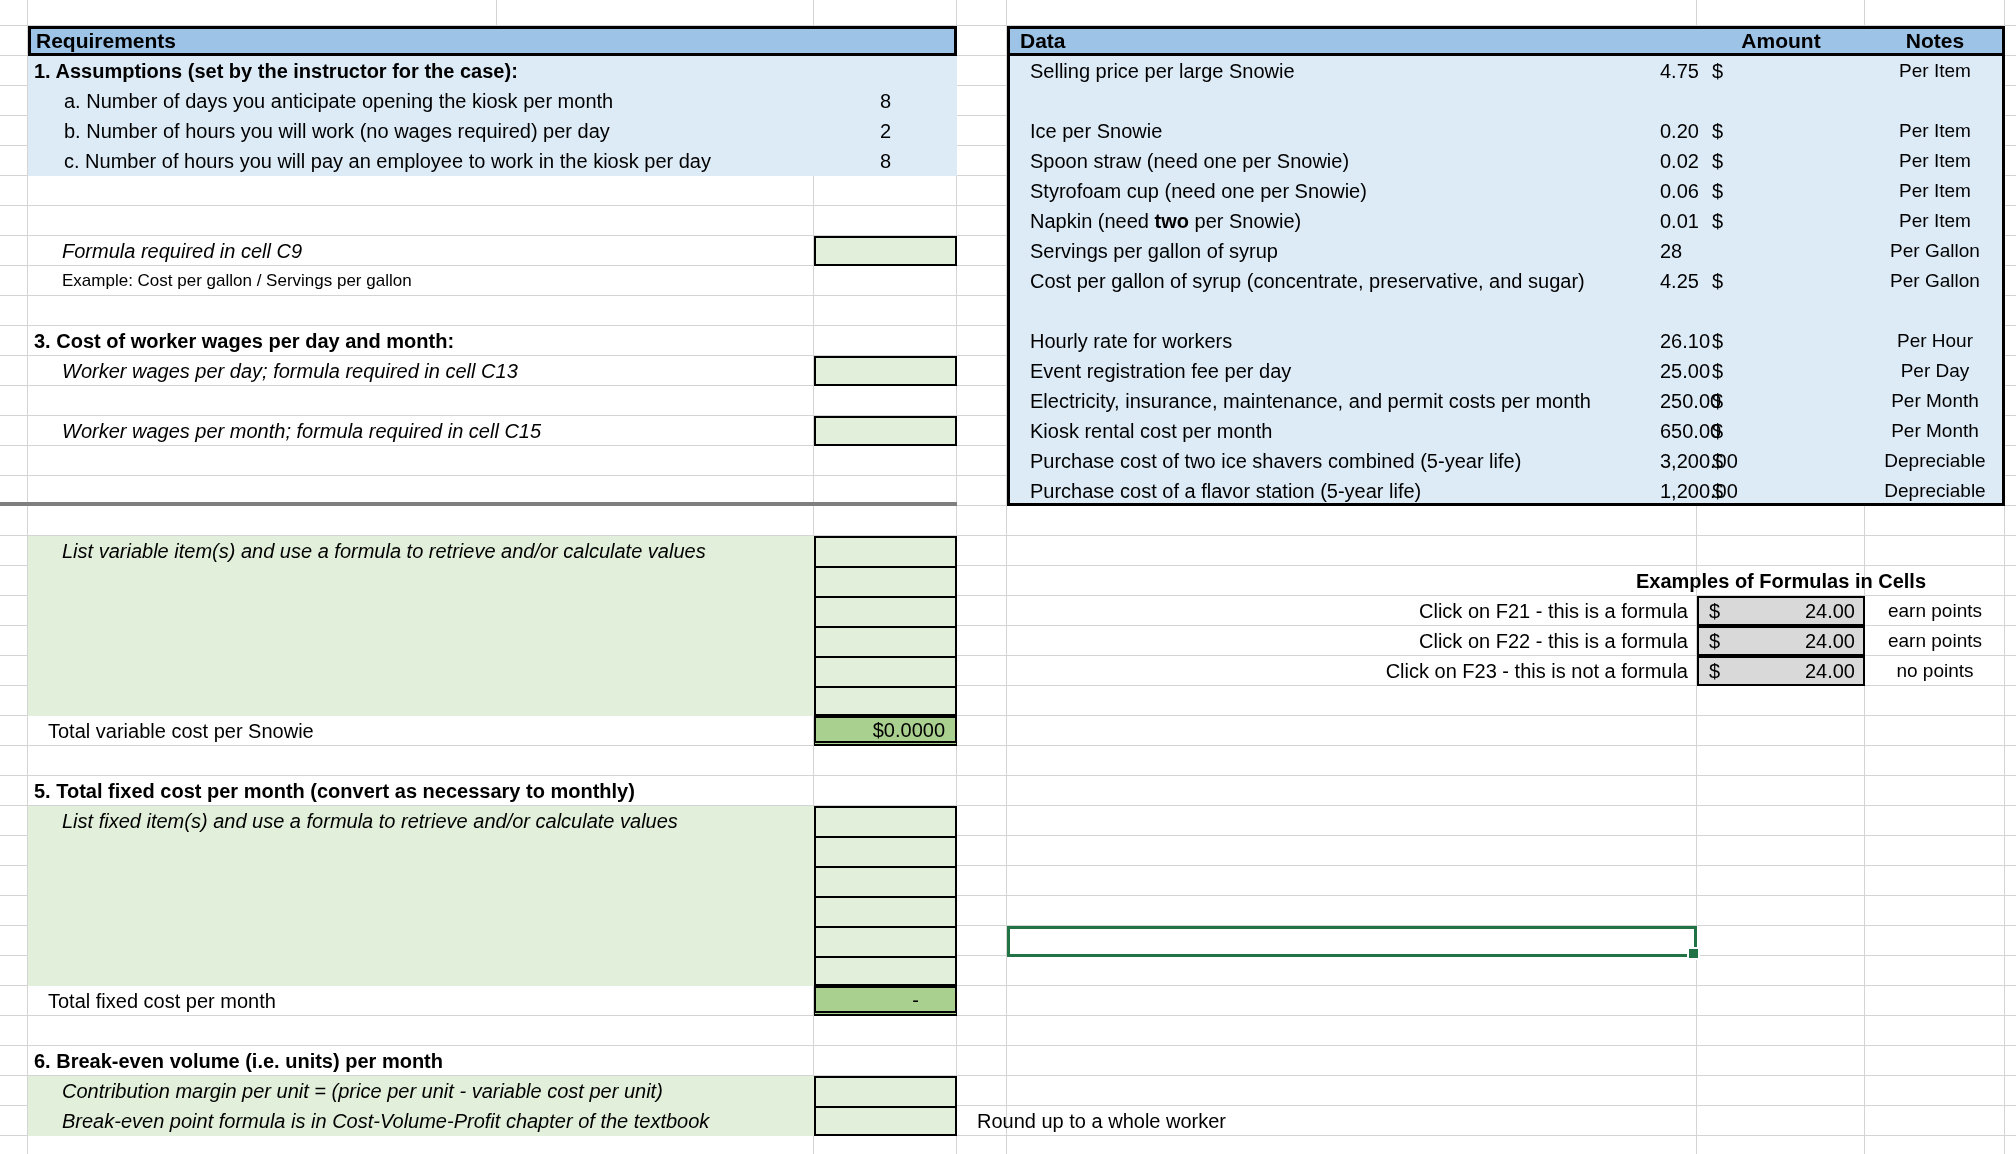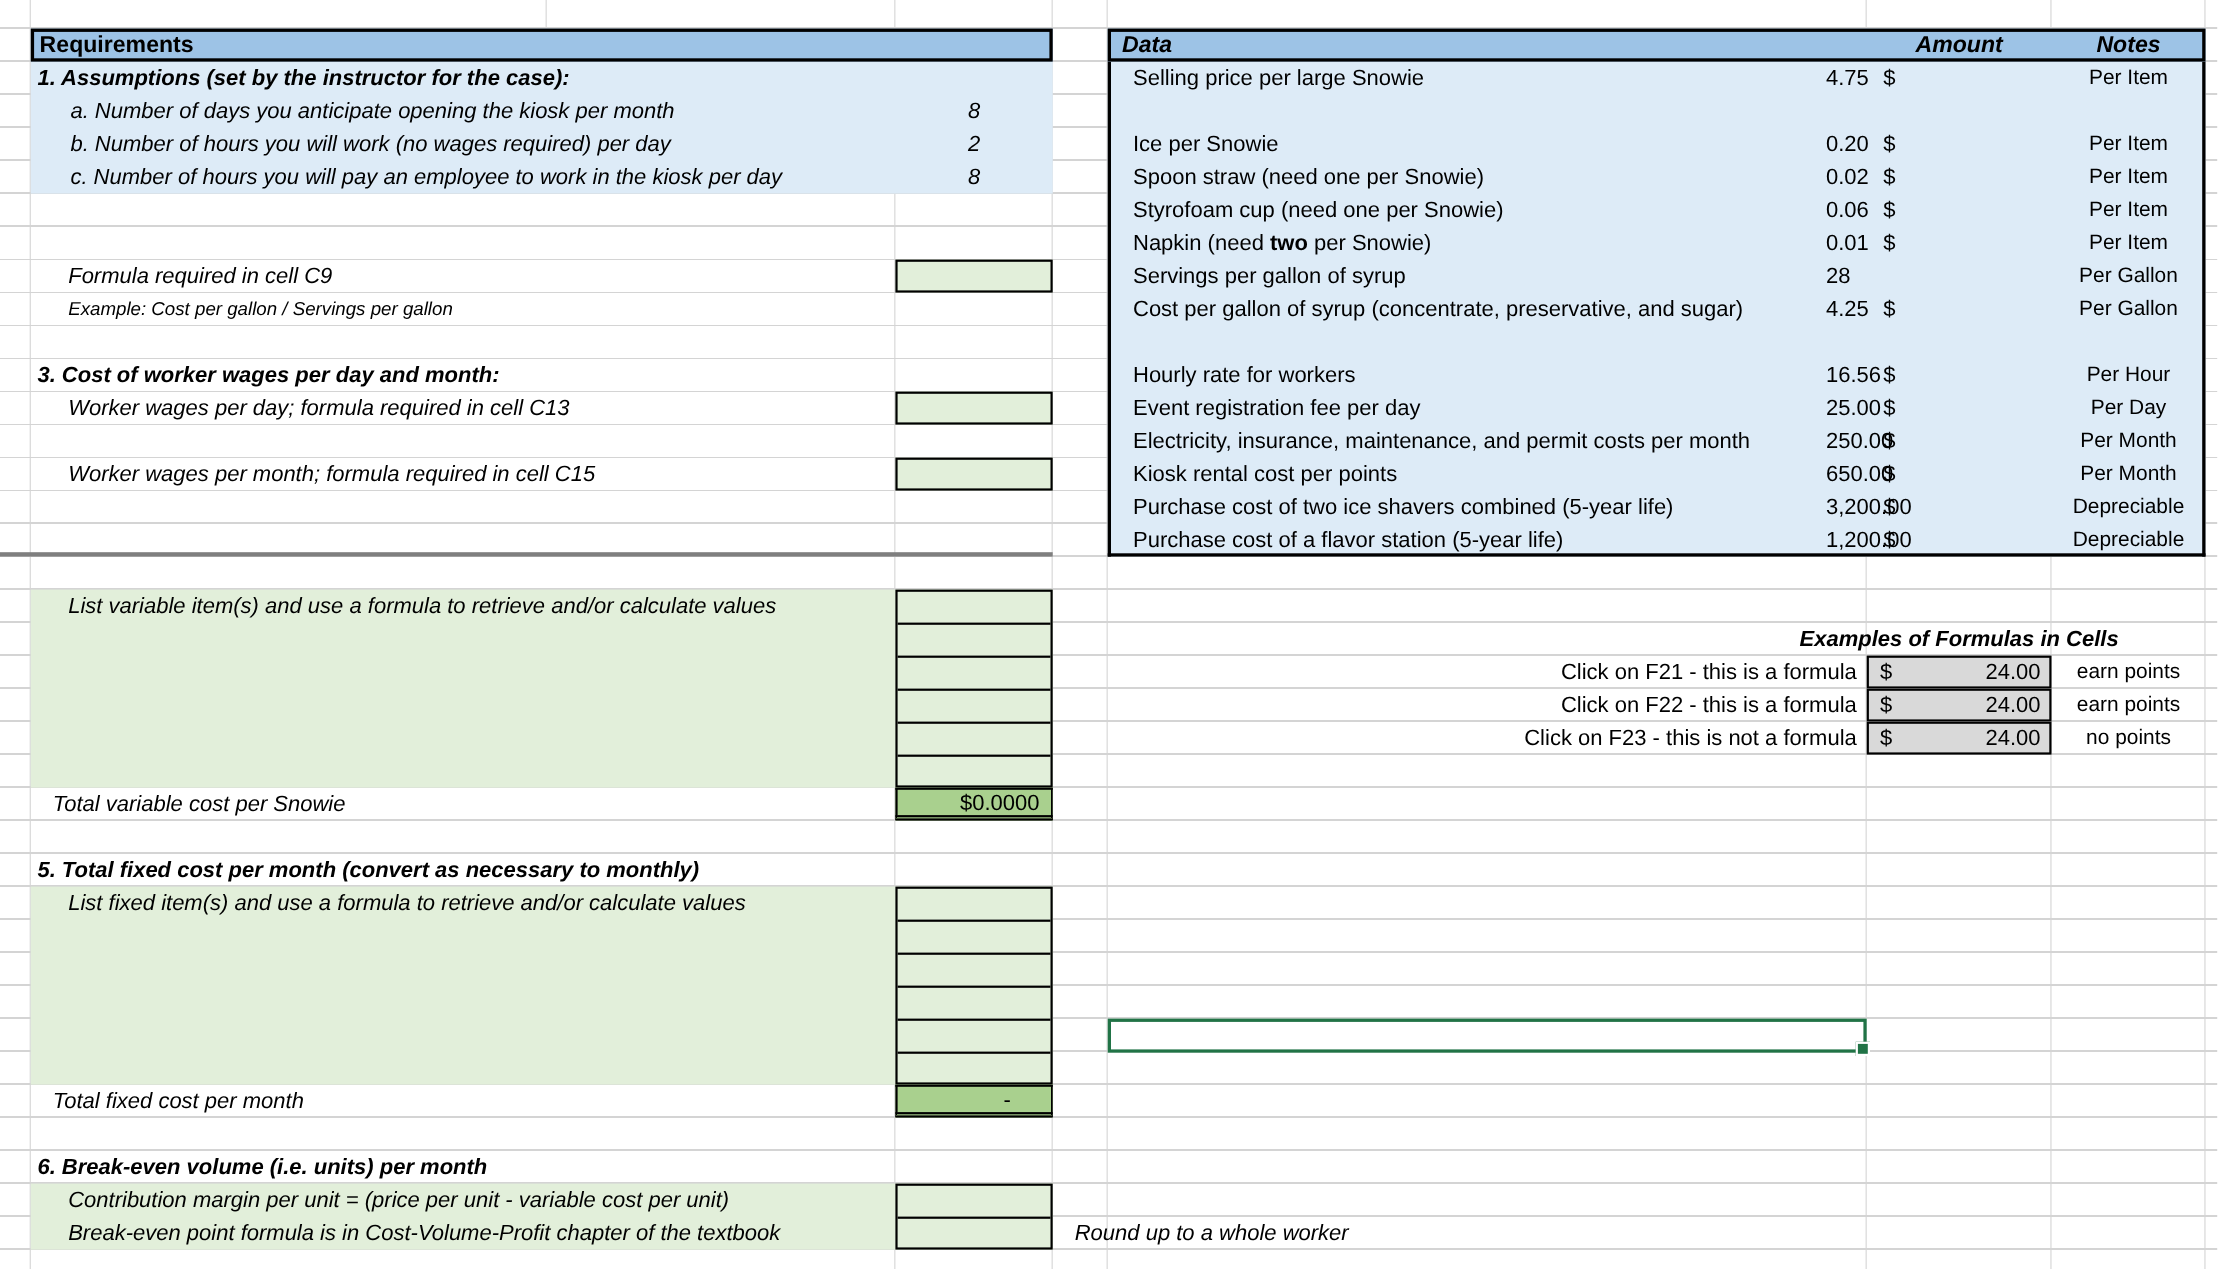--- a/index.html
+++ b/index.html
@@ -4,21 +4,21 @@
 <style>
   html,body{margin:0;padding:0;background:#fff;}
   #sheet{position:relative;width:2016px;height:1154px;background:#FFFFFF;overflow:hidden;
          font-family:"Liberation Sans",sans-serif;color:#000;}
   
   .hgrid{position:absolute;left:0;top:-4px;width:2016px;height:1166px;
          background:repeating-linear-gradient(to bottom,transparent 0px,transparent 29px,#D4D4D4 29px,#D4D4D4 30px);}
   .vline{position:absolute;top:0;width:1px;height:1154px;background:#D4D4D4;}
   .vline.sliver{height:26px;}
   
-  .t{position:absolute;height:30px;line-height:30px;font-size:20px;white-space:nowrap;font-style:italic;}
+  .t{position:absolute;height:30px;line-height:30px;font-size:20px;white-space:nowrap;}
   .b{font-weight:bold;}
   .i{font-style:italic;}
   .sm{font-size:17px;}
   .hd{font-size:21px;font-weight:bold;}
   .ctr{text-align:center;}
   
   .req-hdr{position:absolute;left:28px;top:26px;width:929px;height:30px;box-sizing:border-box;
            background:#9DC3E6;border:3px solid #000;line-height:24px;font-size:21px;font-weight:bold;padding-left:5px;}
   .blueblock{position:absolute;left:28px;width:929px;background:#DDEBF7;}
   .greenblock{position:absolute;left:28px;width:929px;background:#E2EFDA;}
@@ -159,34 +159,34 @@
   <div class="damt" style="top:236px">28</div>
   <div class="dnote" style="top:236px">Per Gallon</div>
 
   <div class="dlabel" style="top:266px">Cost per gallon of syrup (concentrate, preservative, and sugar)</div>
   <div class="dcur" style="top:266px">$</div>
   <div class="damt" style="top:266px">4.25</div>
   <div class="dnote" style="top:266px">Per Gallon</div>
 
   <div class="dlabel" style="top:326px">Hourly rate for workers</div>
   <div class="dcur" style="top:326px">$</div>
-  <div class="damt" style="top:326px">16.56</div>
+  <div class="damt" style="top:326px">26.10</div>
   <div class="dnote" style="top:326px">Per Hour</div>
 
   <div class="dlabel" style="top:356px">Event registration fee per day</div>
   <div class="dcur" style="top:356px">$</div>
   <div class="damt" style="top:356px">25.00</div>
   <div class="dnote" style="top:356px">Per Day</div>
 
   <div class="dlabel" style="top:386px">Electricity, insurance, maintenance, and permit costs per month</div>
   <div class="dcur" style="top:386px">$</div>
   <div class="damt" style="top:386px">250.00</div>
   <div class="dnote" style="top:386px">Per Month</div>
 
-  <div class="dlabel" style="top:416px">Kiosk rental cost per points</div>
+  <div class="dlabel" style="top:416px">Kiosk rental cost per month</div>
   <div class="dcur" style="top:416px">$</div>
   <div class="damt" style="top:416px">650.00</div>
   <div class="dnote" style="top:416px">Per Month</div>
 
   <div class="dlabel" style="top:446px">Purchase cost of two ice shavers combined (5-year life)</div>
   <div class="dcur" style="top:446px">$</div>
   <div class="damt" style="top:446px">3,200.00</div>
   <div class="dnote" style="top:446px">Depreciable</div>
 
   <div class="dlabel" style="top:476px">Purchase cost of a flavor station (5-year life)</div>

